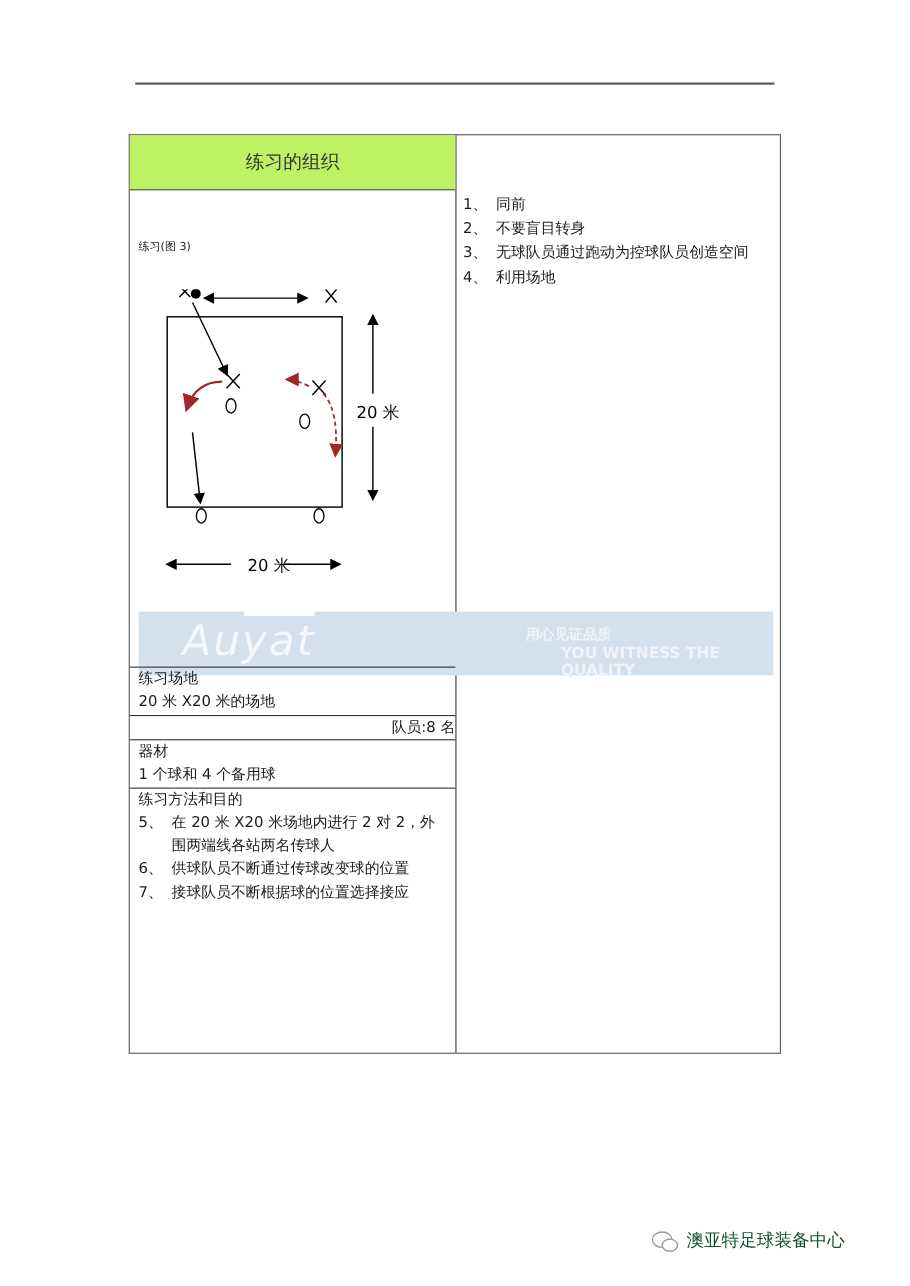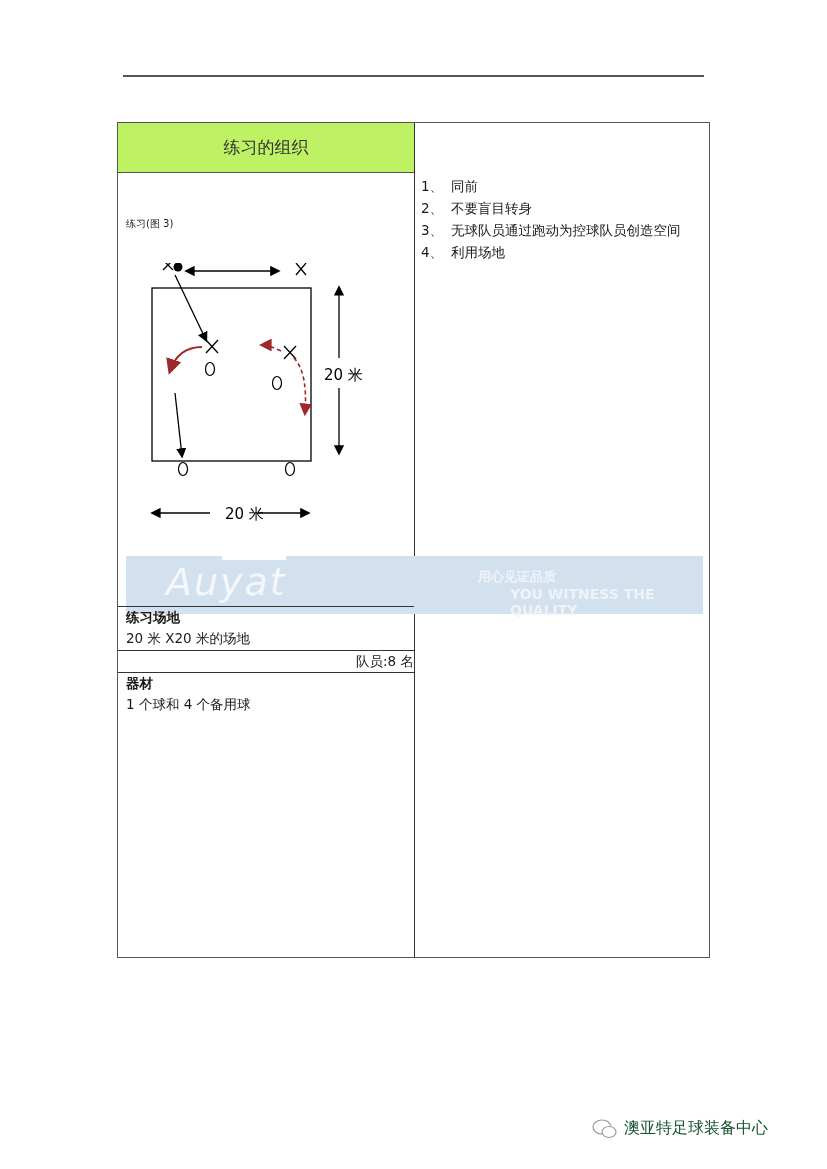--- a/index.html
+++ b/index.html
@@ -14,21 +14,21 @@
   .pt{display:flex;}
   .pt .n{width:30px;flex:none;}
   .fig-title{position:absolute;left:8px;top:62px;font-size:10px;font-weight:normal;margin-top:32px;}
   .diagram{position:absolute;left:0;top:140px;}
   .watermark{position:absolute;left:8px;top:433px;width:577px;height:58px;background:#d3e1ef;}
   .wm-logo{position:absolute;left:40px;top:4px;font-size:38px;font-style:italic;color:#f4f7fb;font-family:"DejaVu Sans",sans-serif;letter-spacing:2px;}
   .wm-notch{position:absolute;left:96px;top:-6px;width:64px;height:10px;background:#fff;}
   .wm-cn{position:absolute;left:352px;top:12px;font-size:13px;color:#eef3f9;font-weight:bold;}
   .wm-en{position:absolute;left:336px;top:30px;font-size:14px;color:#eef3f9;font-weight:bold;margin-left:48px;}
   .sec{position:absolute;left:0;width:296px;border-top:1px solid #333;box-sizing:border-box;padding-left:8px;font-size:13.5px;line-height:21px;}
-  .sec .b{font-weight:bold;}
+  .sec .b{font-weight:normal;}
   .methods .pt{padding-right:6px;}
   .footer{position:absolute;left:592px;top:1118px;display:flex;align-items:center;color:#14532d;font-size:16px;}
   .footer svg{margin-right:6px;}
 </style>
 </head>
 <body>
 
 <div class="top-rule"></div>
 
 <div class="doc-table">
@@ -123,20 +123,35 @@
     <div class="b">练习场地</div>
     <div>20 米 X20 米的场地</div>
   </div>
   <div class="sec" style="top:527px;height:22px;text-align:right;">
     <div>队员:8 名</div>
   </div>
   <div class="sec" style="top:549px;height:44px;">
     <div class="b">器材</div>
     <div>1 个球和 4 个备用球</div>
   </div>
+  <div class="sec methods" style="top:593px;">
+    <div class="b">练习方法和目的</div>
+    <div class="pt">
+        <span class="n">5、</span>
+        <span>在 20 米 X20 米场地内进行 2 对 2，外围两端线各站两名传球人</span>
+      </div>
+    <div class="pt">
+        <span class="n">6、</span>
+        <span>供球队员不断通过传球改变球的位置</span>
+      </div>
+    <div class="pt">
+        <span class="n">7、</span>
+        <span>接球队员不断根据球的位置选择接应</span>
+      </div>
+  </div>
 </div>
 
 <div class="footer">
   <svg width="26" height="20" viewBox="0 0 26 20">
       <ellipse cx="10" cy="8" rx="9" ry="7" fill="none" stroke="#999" stroke-width="1.2"></ellipse>
       <ellipse cx="17" cy="13" rx="7" ry="5.5" fill="#fff" stroke="#999" stroke-width="1.2"></ellipse>
     </svg>
   <span>澳亚特足球装备中心</span>
 </div>
 

